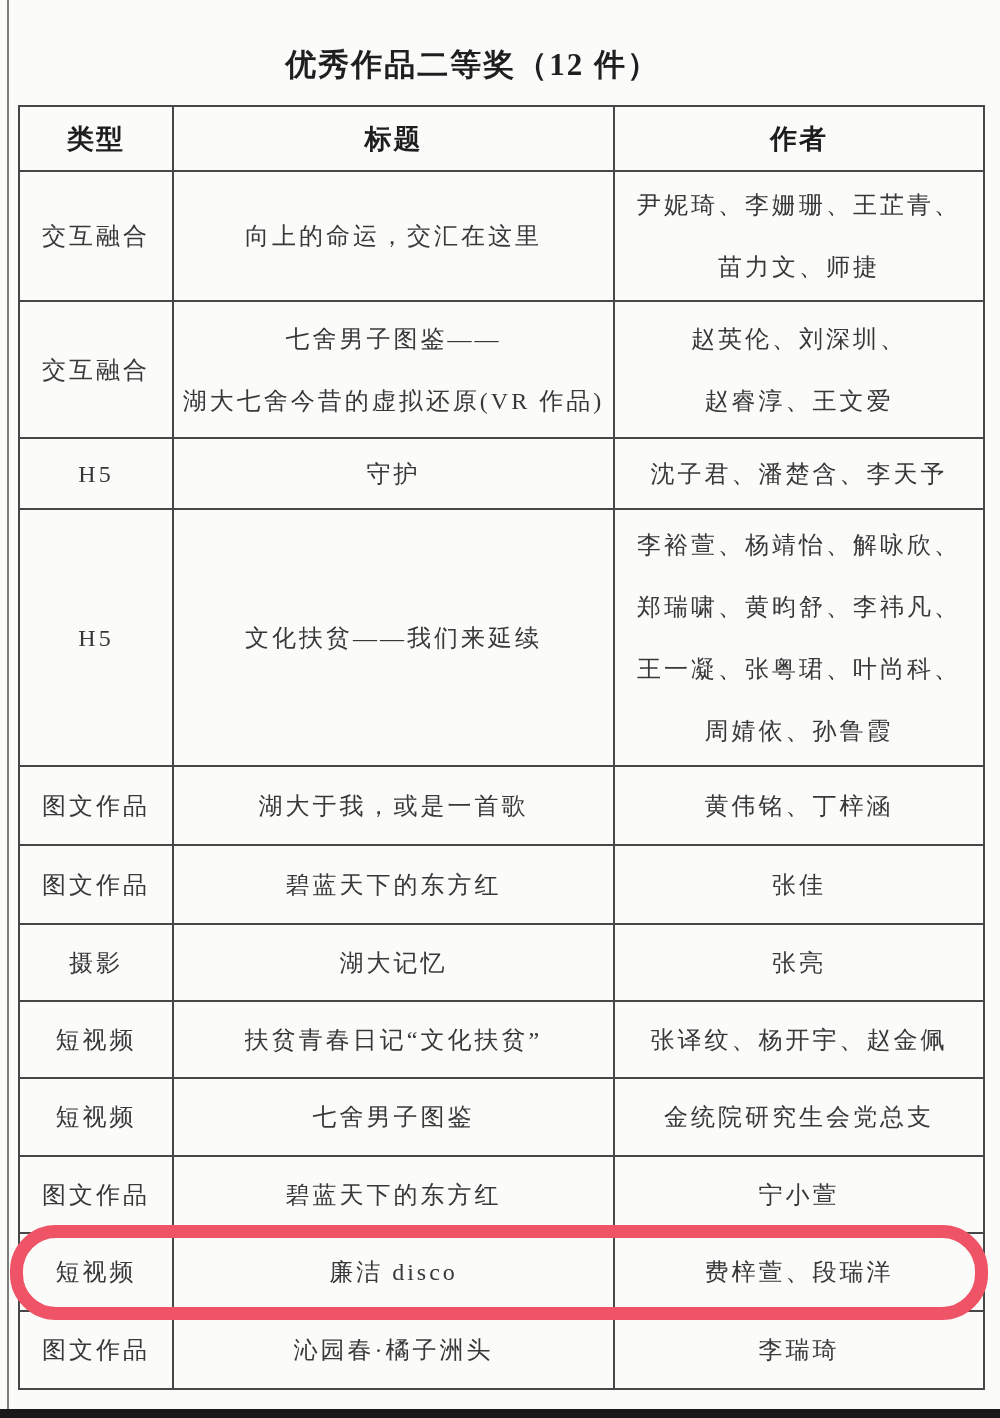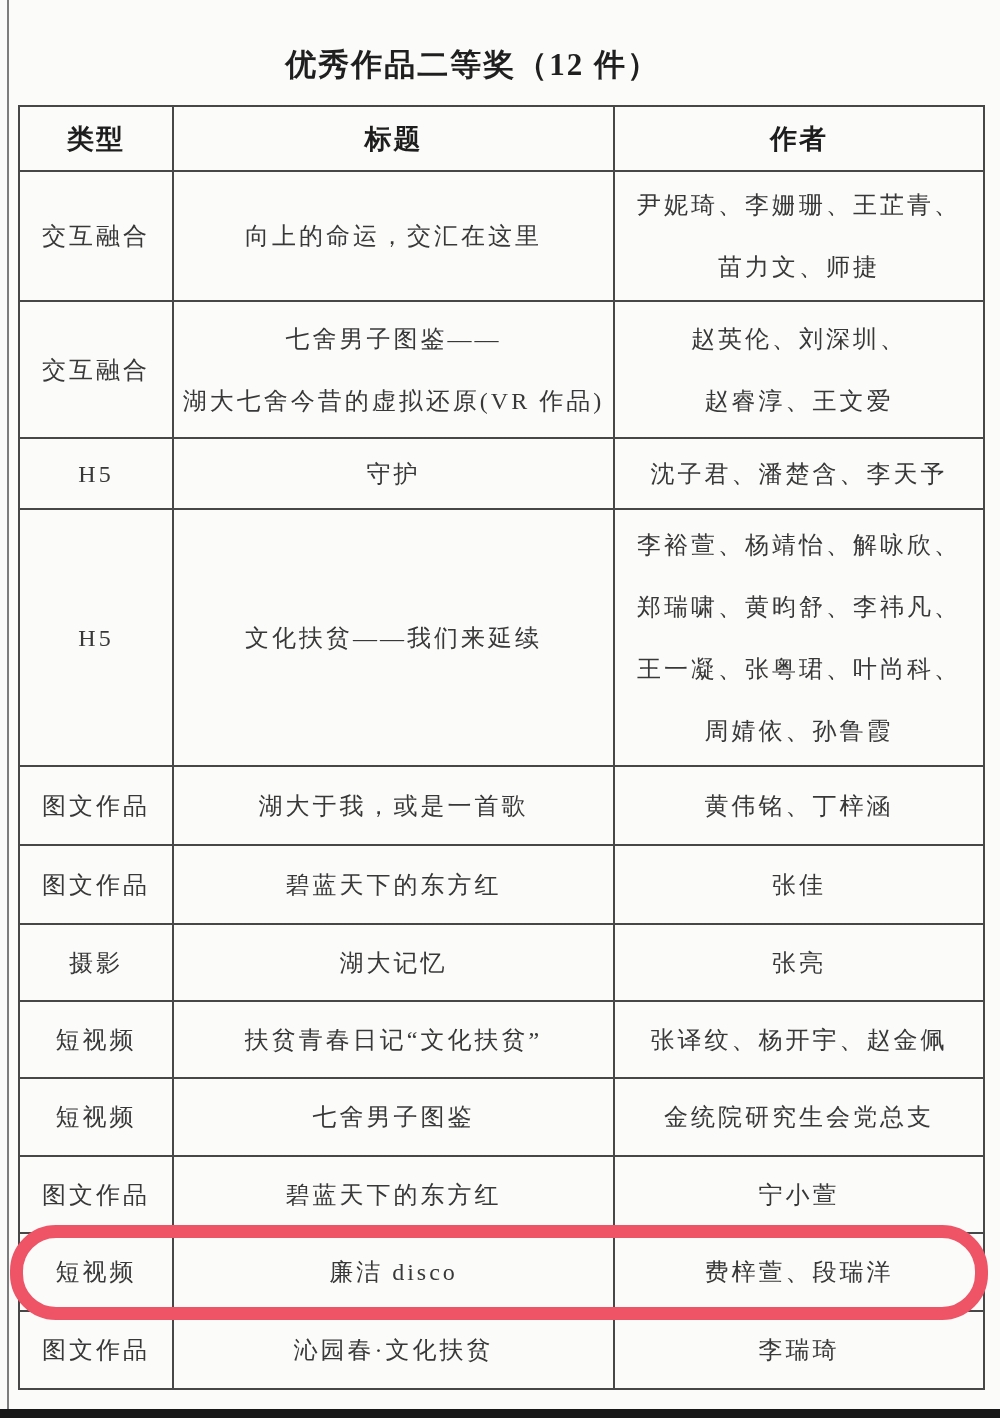--- a/index.html
+++ b/index.html
@@ -205,21 +205,21 @@
         </td>
     <td class="col-author">
           <div class="line">费梓萱、段瑞洋</div>
         </td>
   </tr>
       <tr style="height: 78px;">
     <td class="col-type">
           <div class="line">图文作品</div>
         </td>
     <td class="col-title">
-          <div class="line">沁园春·文化扶贫</div>
+          <div class="line">沁园春·橘子洲头</div>
         </td>
     <td class="col-author">
           <div class="line">李瑞琦</div>
         </td>
   </tr>
     </tbody>
 </table>
 
 <div class="highlight-ring" style="border-color: rgb(238, 83, 102); top: 1225px; height: 95px;"></div>
 

